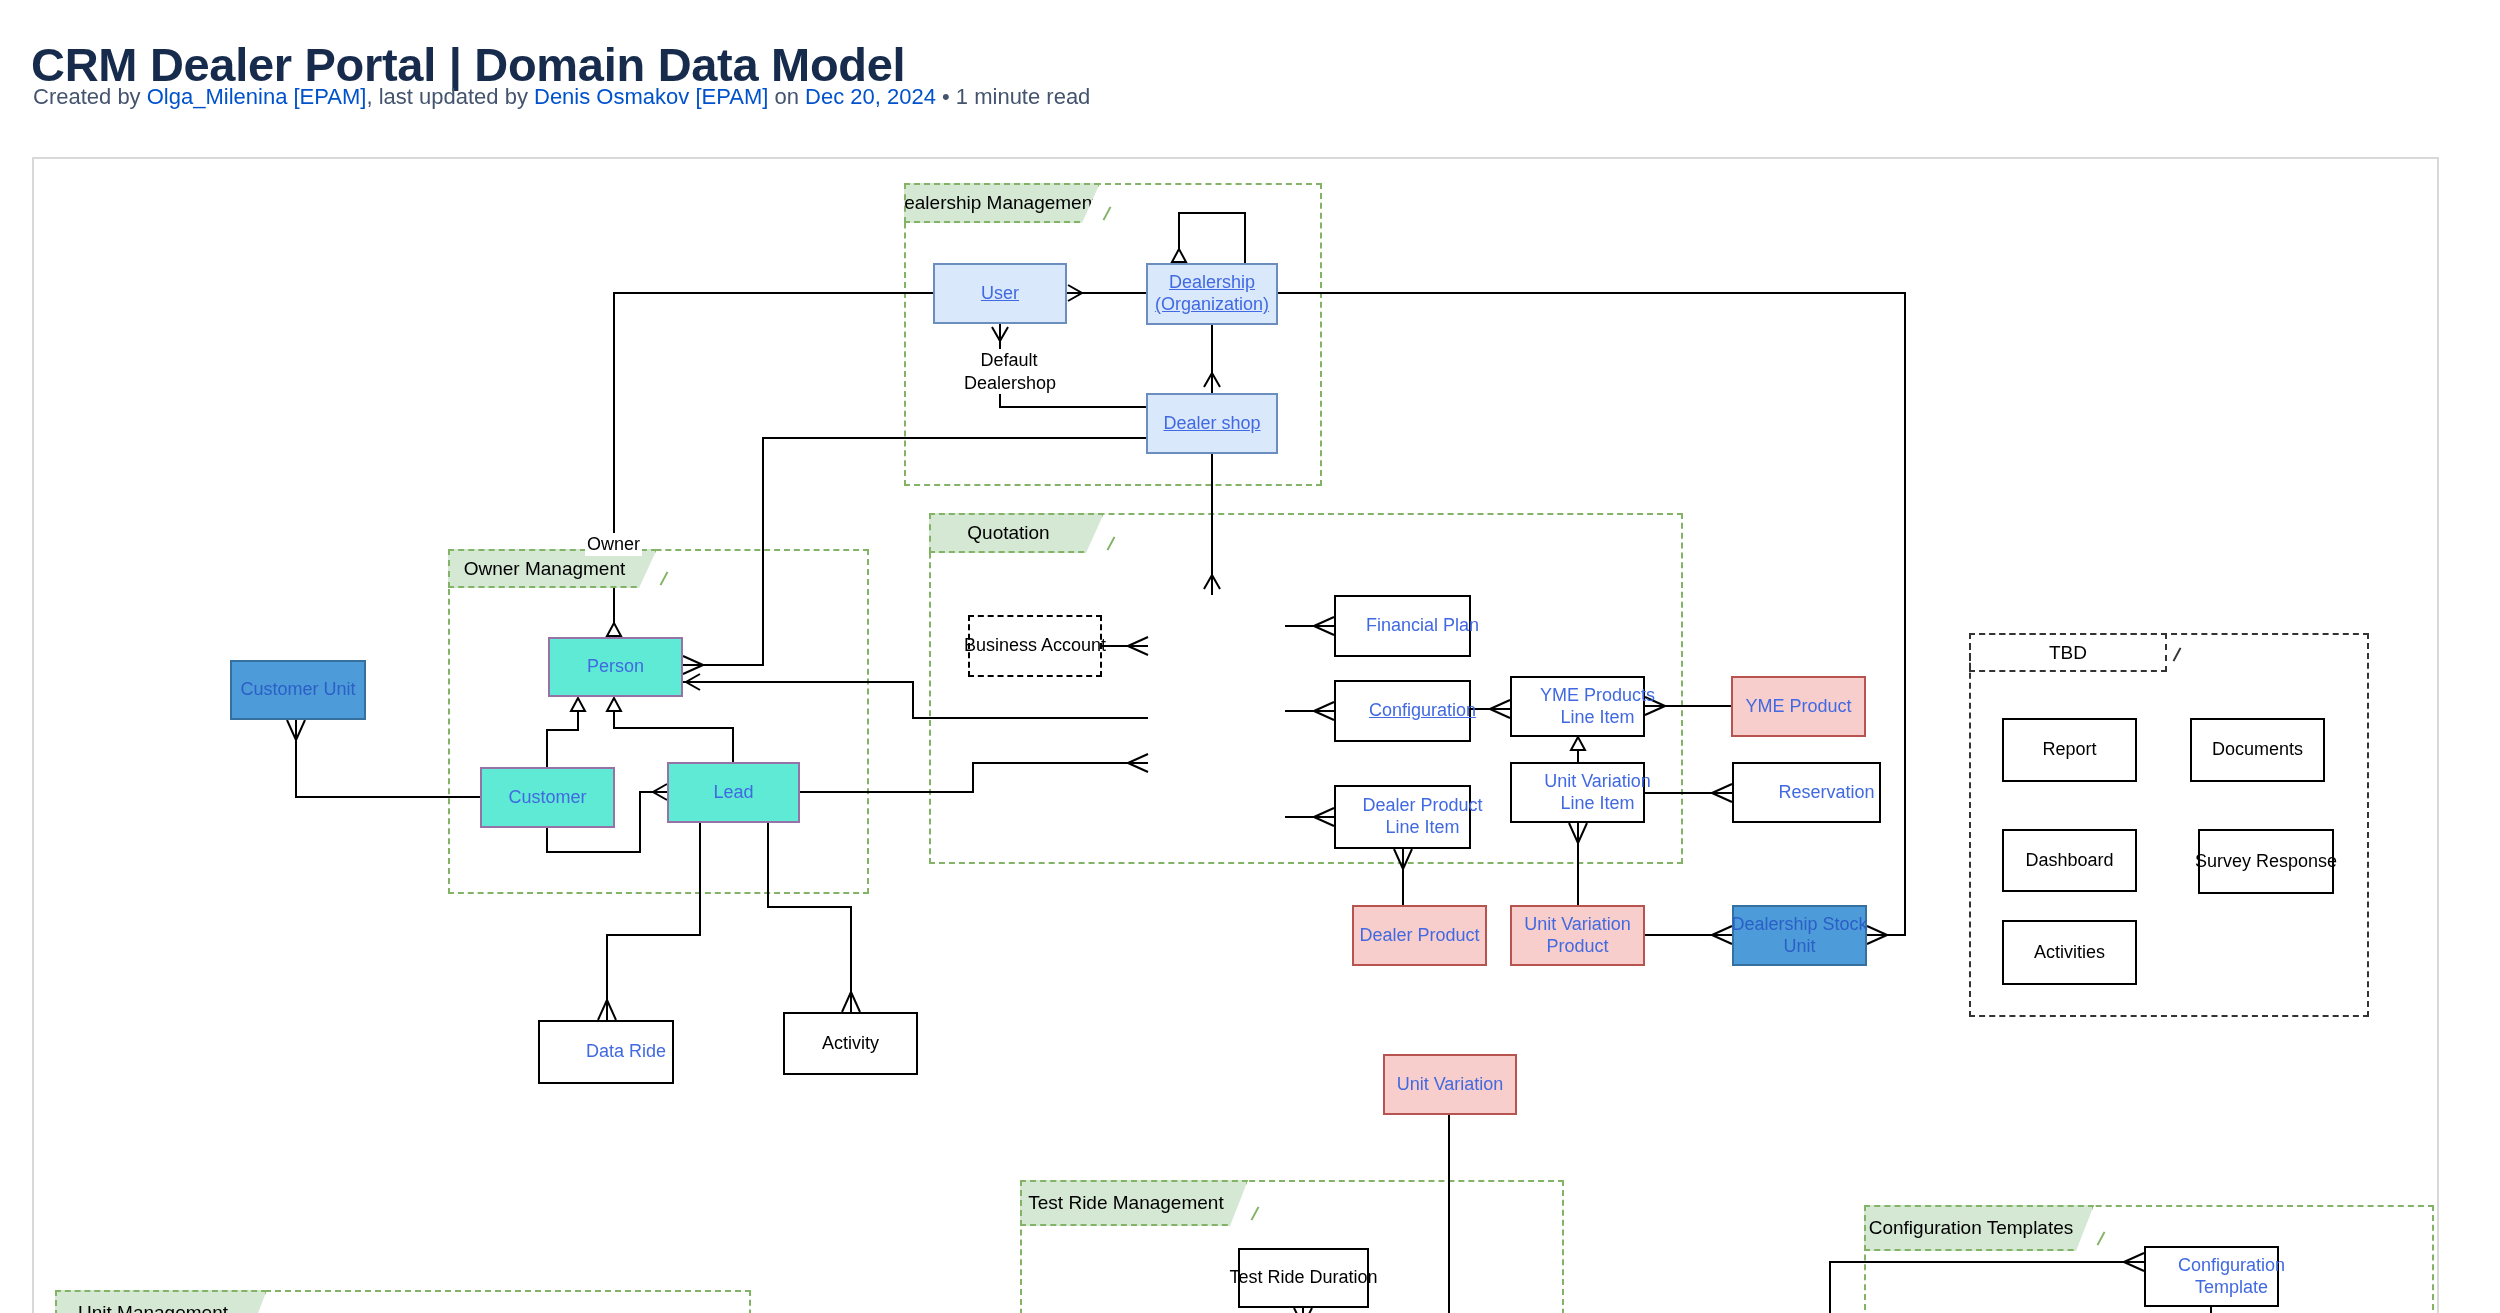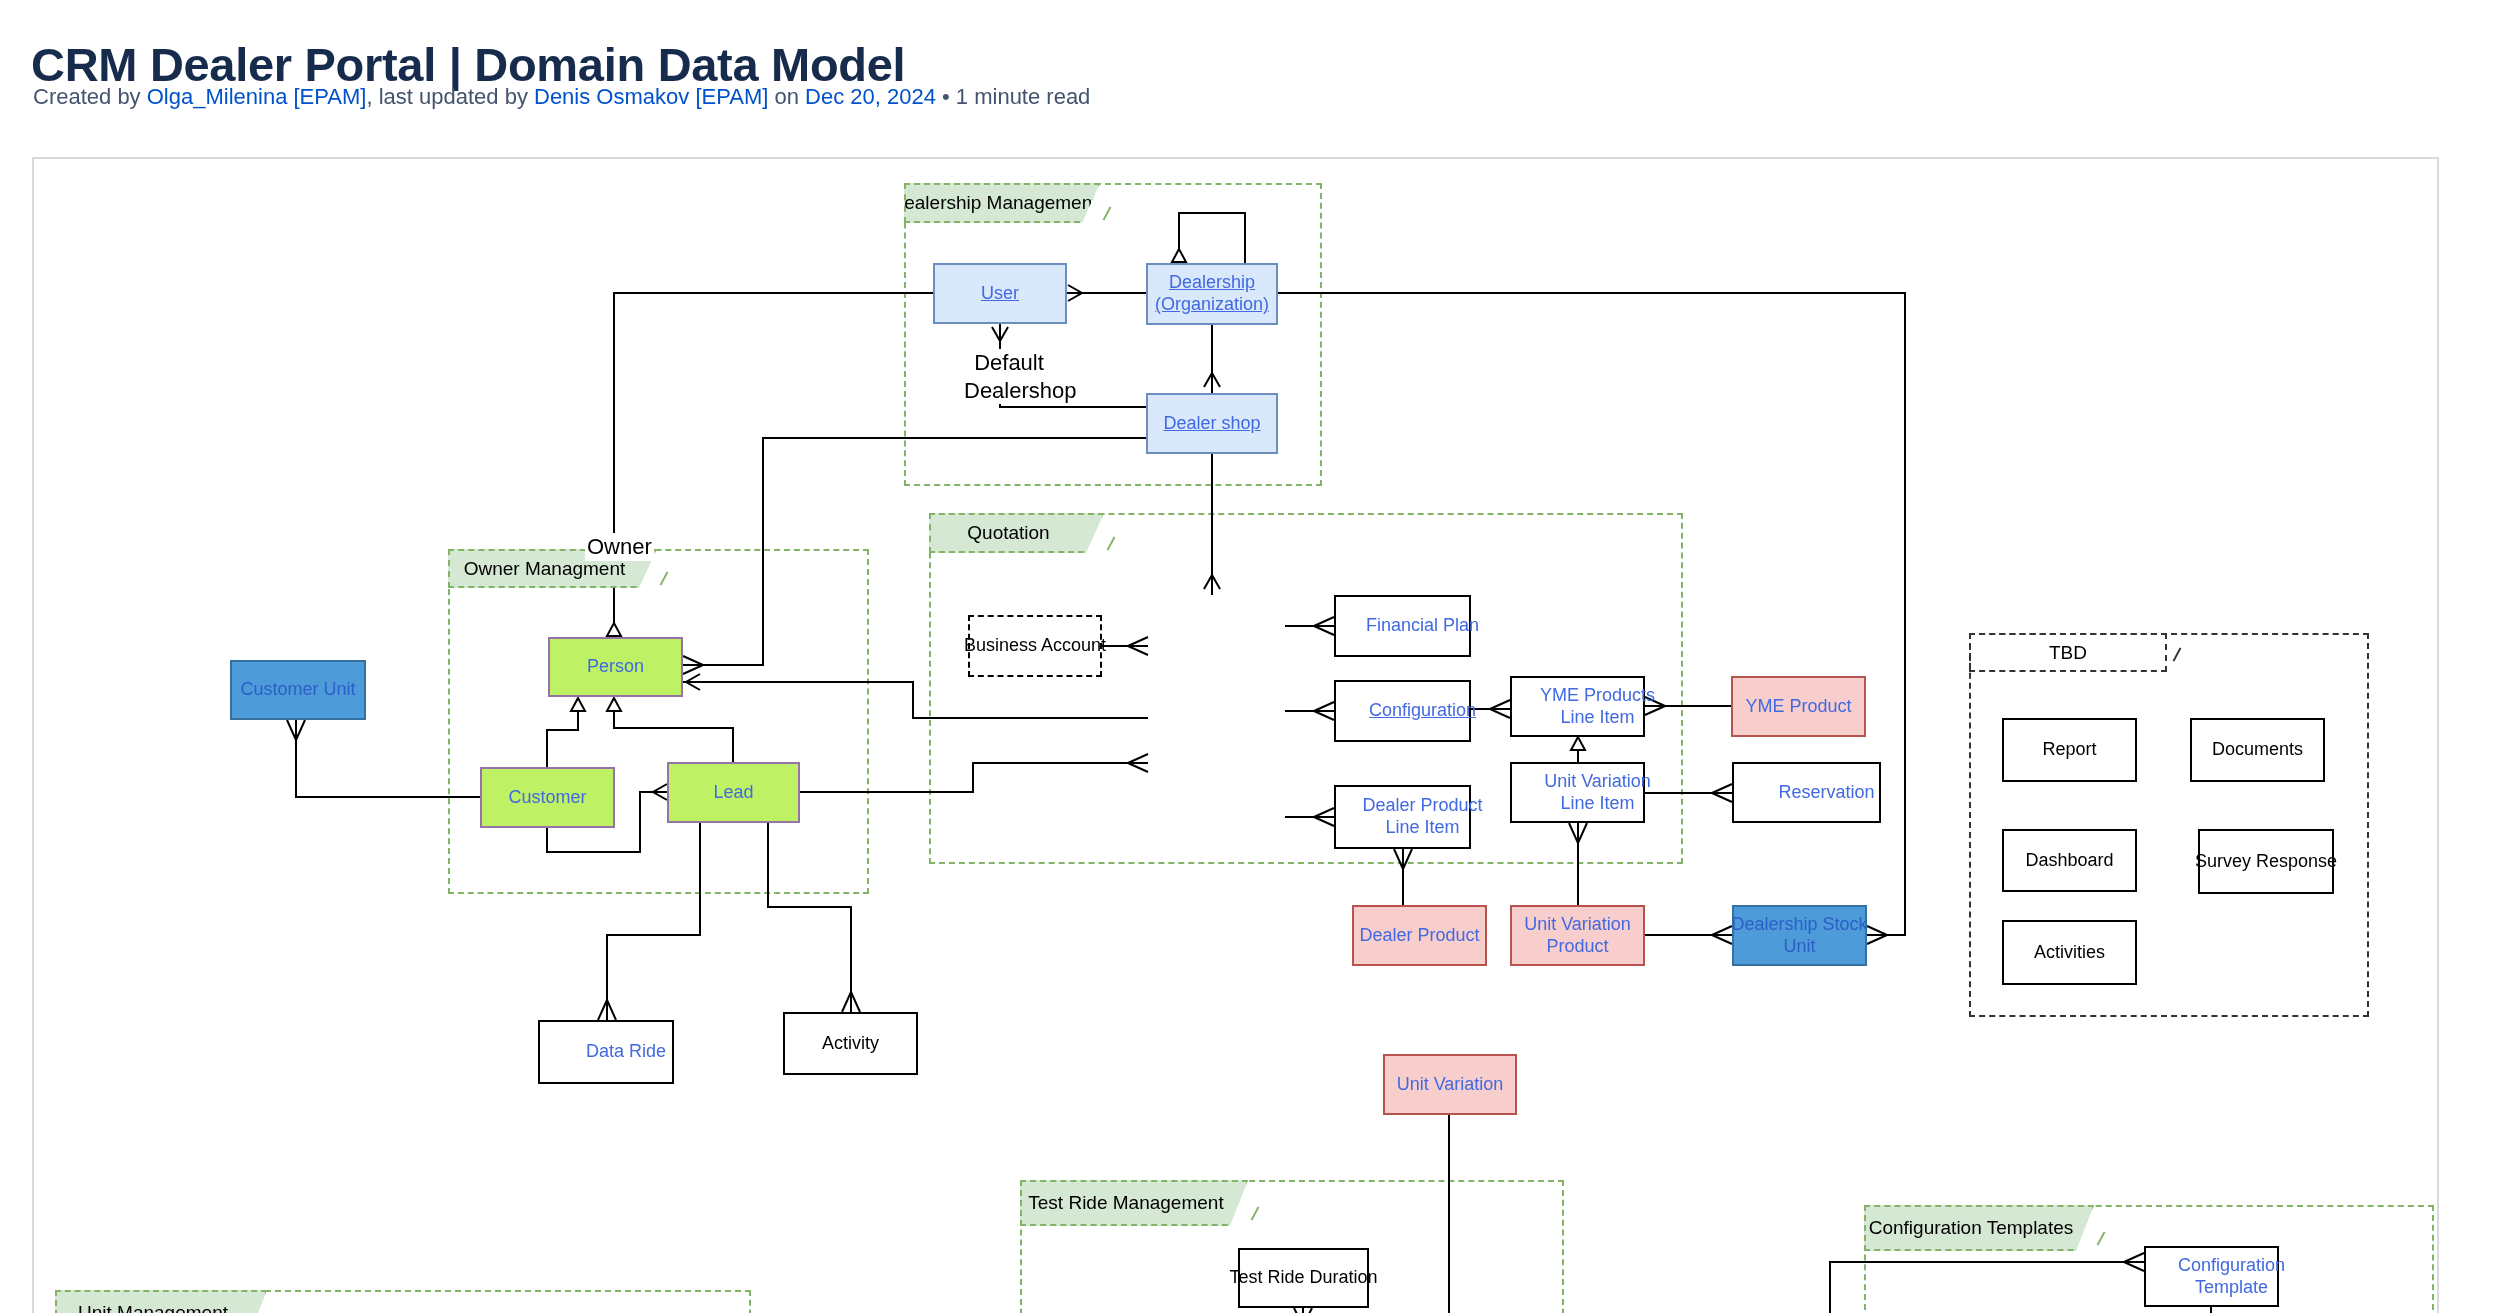--- a/index.html
+++ b/index.html
@@ -27,29 +27,29 @@
        clip-path:polygon(0 0,100% 0,calc(100% - 18px) 100%,0 100%);white-space:pre;}
   .tab.dark{background:transparent;border:2px dashed #333;clip-path:none;padding-right:0;}
   .slash{position:absolute;width:2px;height:15px;background:#82B366;transform:rotate(28deg);}
   .slash.dark{background:#333;}
 
   
   .ent{position:absolute;box-sizing:border-box;display:flex;align-items:center;justify-content:center;
        text-align:center;font-size:18px;line-height:1.2;white-space:pre;border:2px solid #000;
        background:#fff;color:#000;}
   .ent.blue {background:#DAE8FC;border-color:#6C8EBF;color:#4169E1;}
-  .ent.purple{background:#bef264;border-color:#9673A6;color:#4169E1;}
+  .ent.purple{background:#5eead4;border-color:#9673A6;color:#4169E1;}
   .ent.pink {background:#F8CECC;border-color:#B85450;color:#4169E1;}
   .ent.strong{background:#4D9CD9;border-color:#36709E;color:#2B5FC7;}
   .ent.white-blue{background:#fff;border-color:#000;color:#4169E1;padding-left:40px;}
   .ent.dashed{border:2px dashed #000;background:#fff;color:#000;}
   .ent.lnk{text-decoration:underline;cursor:pointer;}
 
   
-  .wire-label{position:absolute;background:#fff;color:#000;font-size:22px;line-height:1.25;
+  .wire-label{position:absolute;background:#fff;color:#000;font-size:18px;line-height:1.25;
               text-align:center;white-space:pre;padding:0 2px;}
 </style>
 </head>
 <body>
 
 <div id="stage">
 
   <h1 class="page-title">CRM Dealer Portal | Domain Data Model</h1>
   <p class="byline"><span>Created by </span><a>Olga_Milenina [EPAM]</a><span>, last updated by </span><a>Denis Osmakov [EPAM]</a><span> on </span><a>Dec 20, 2024</a><span> • 1 minute read</span></p>
 

